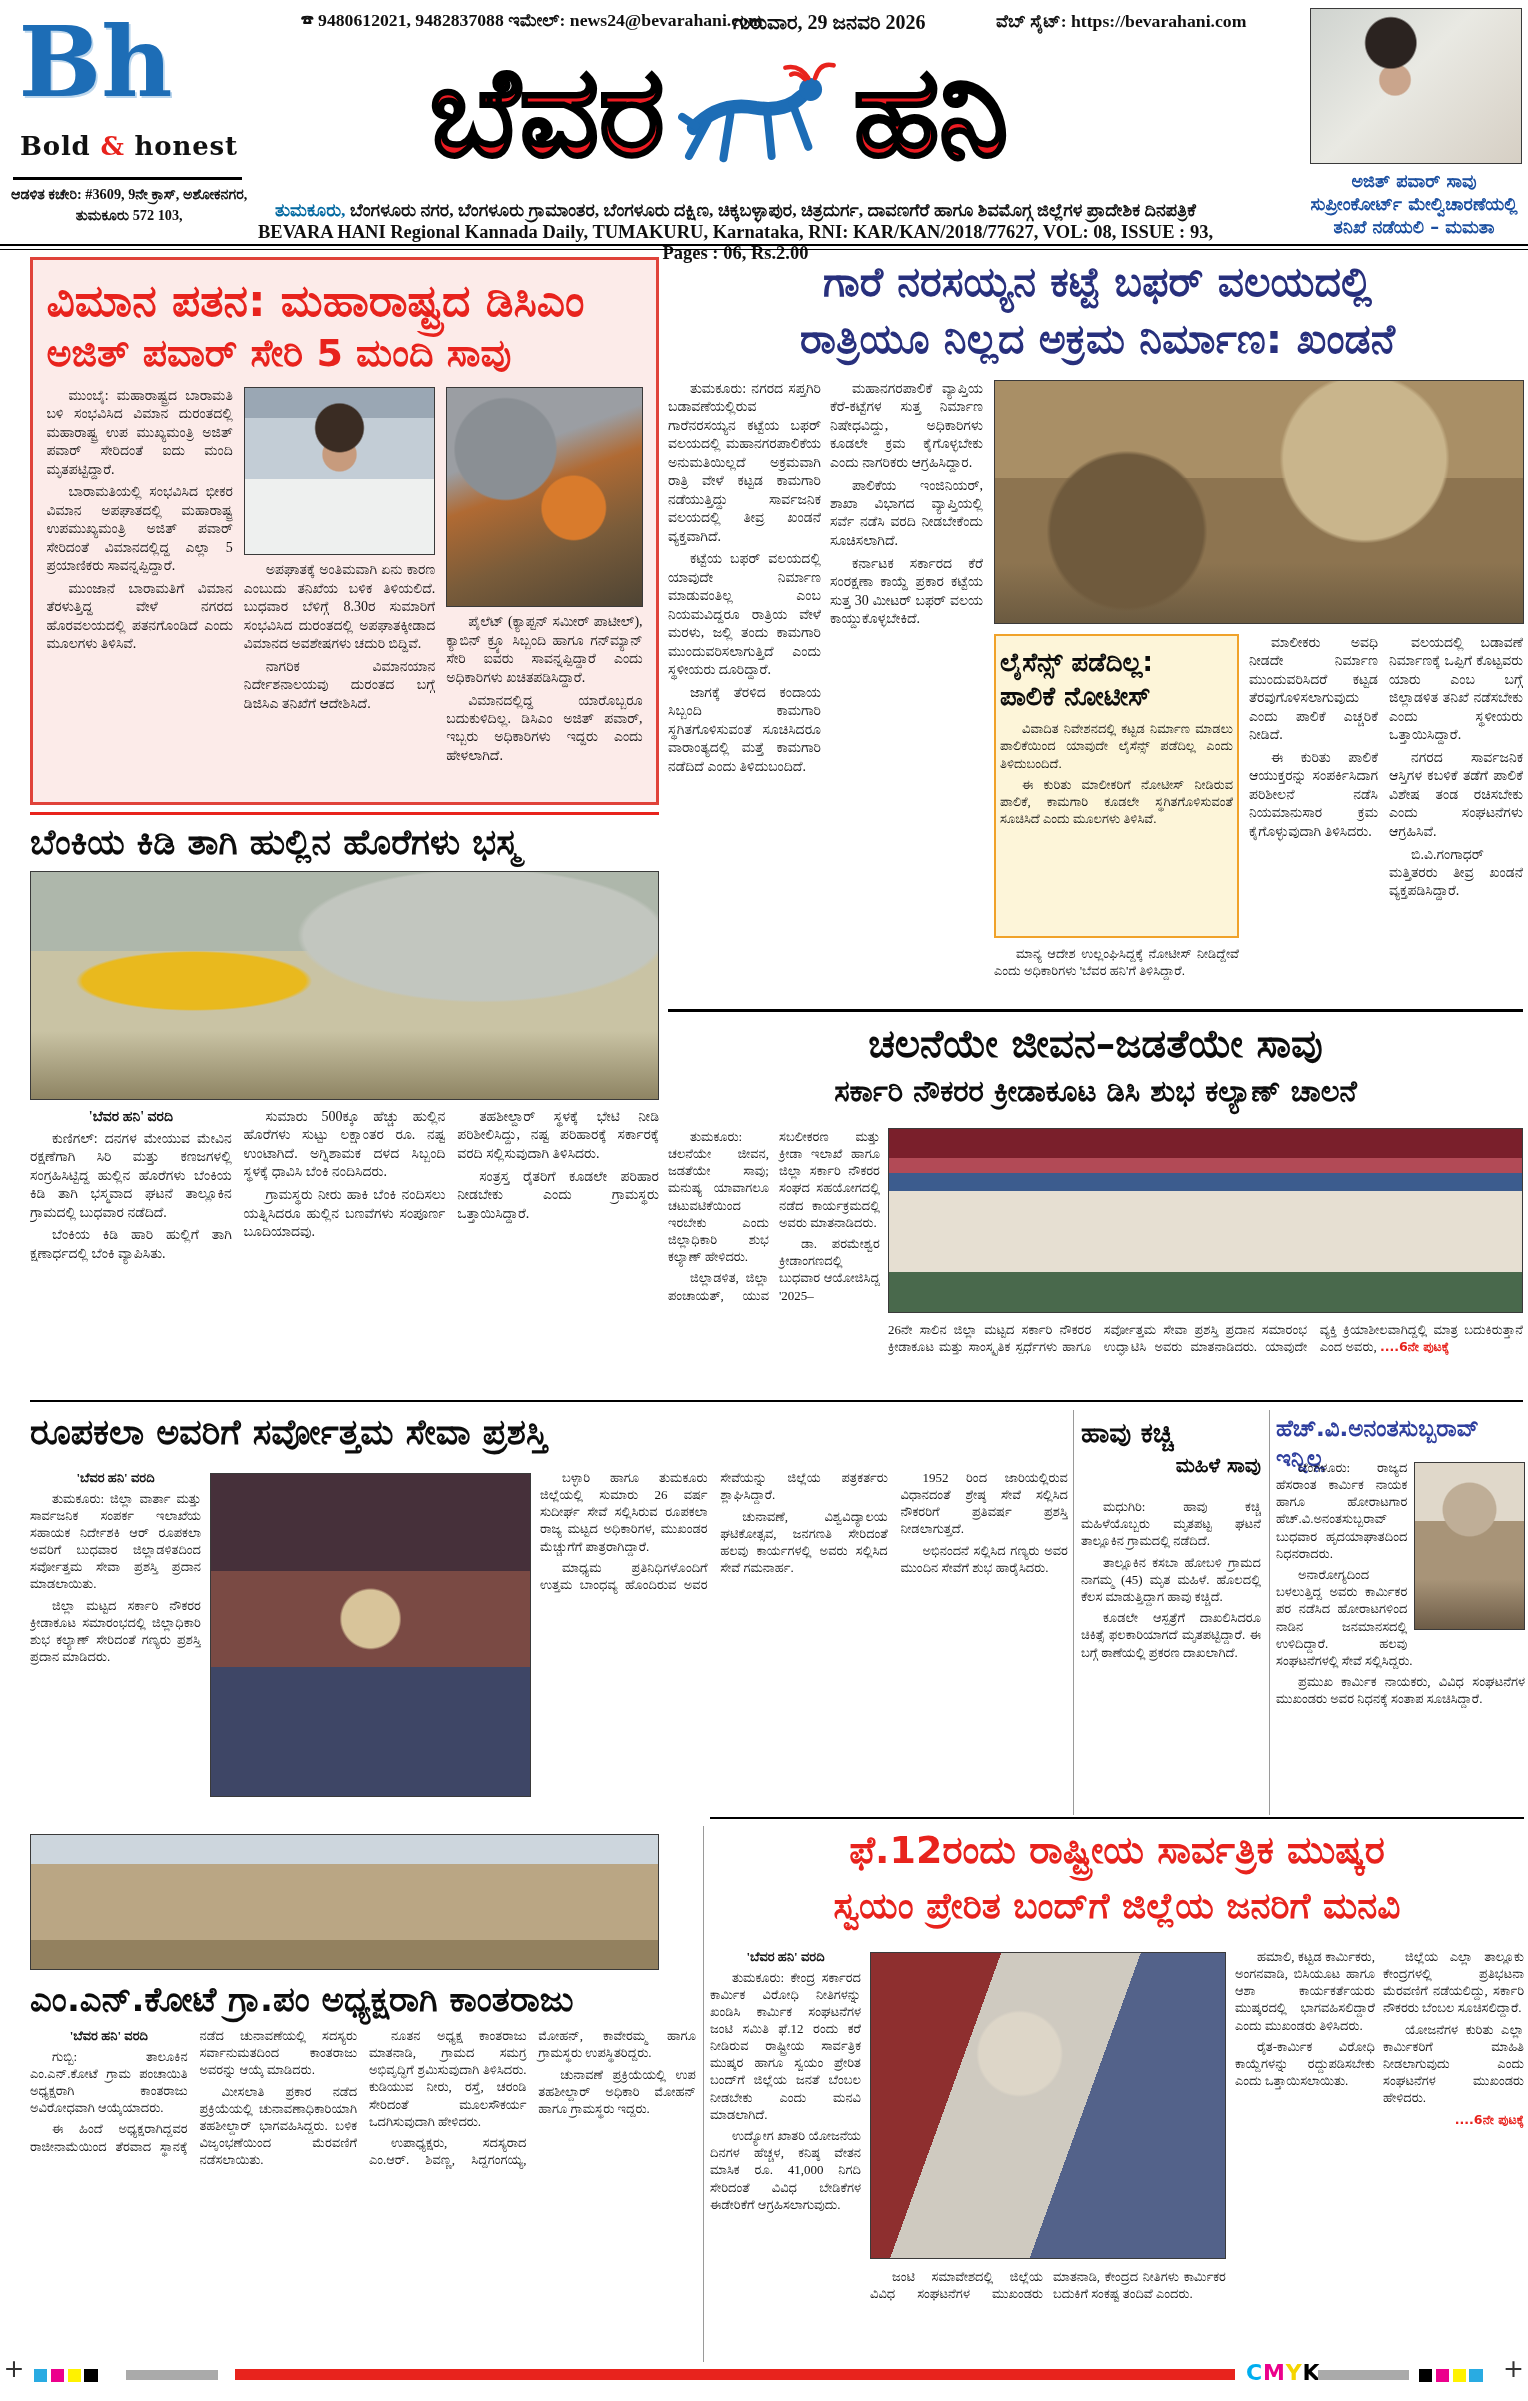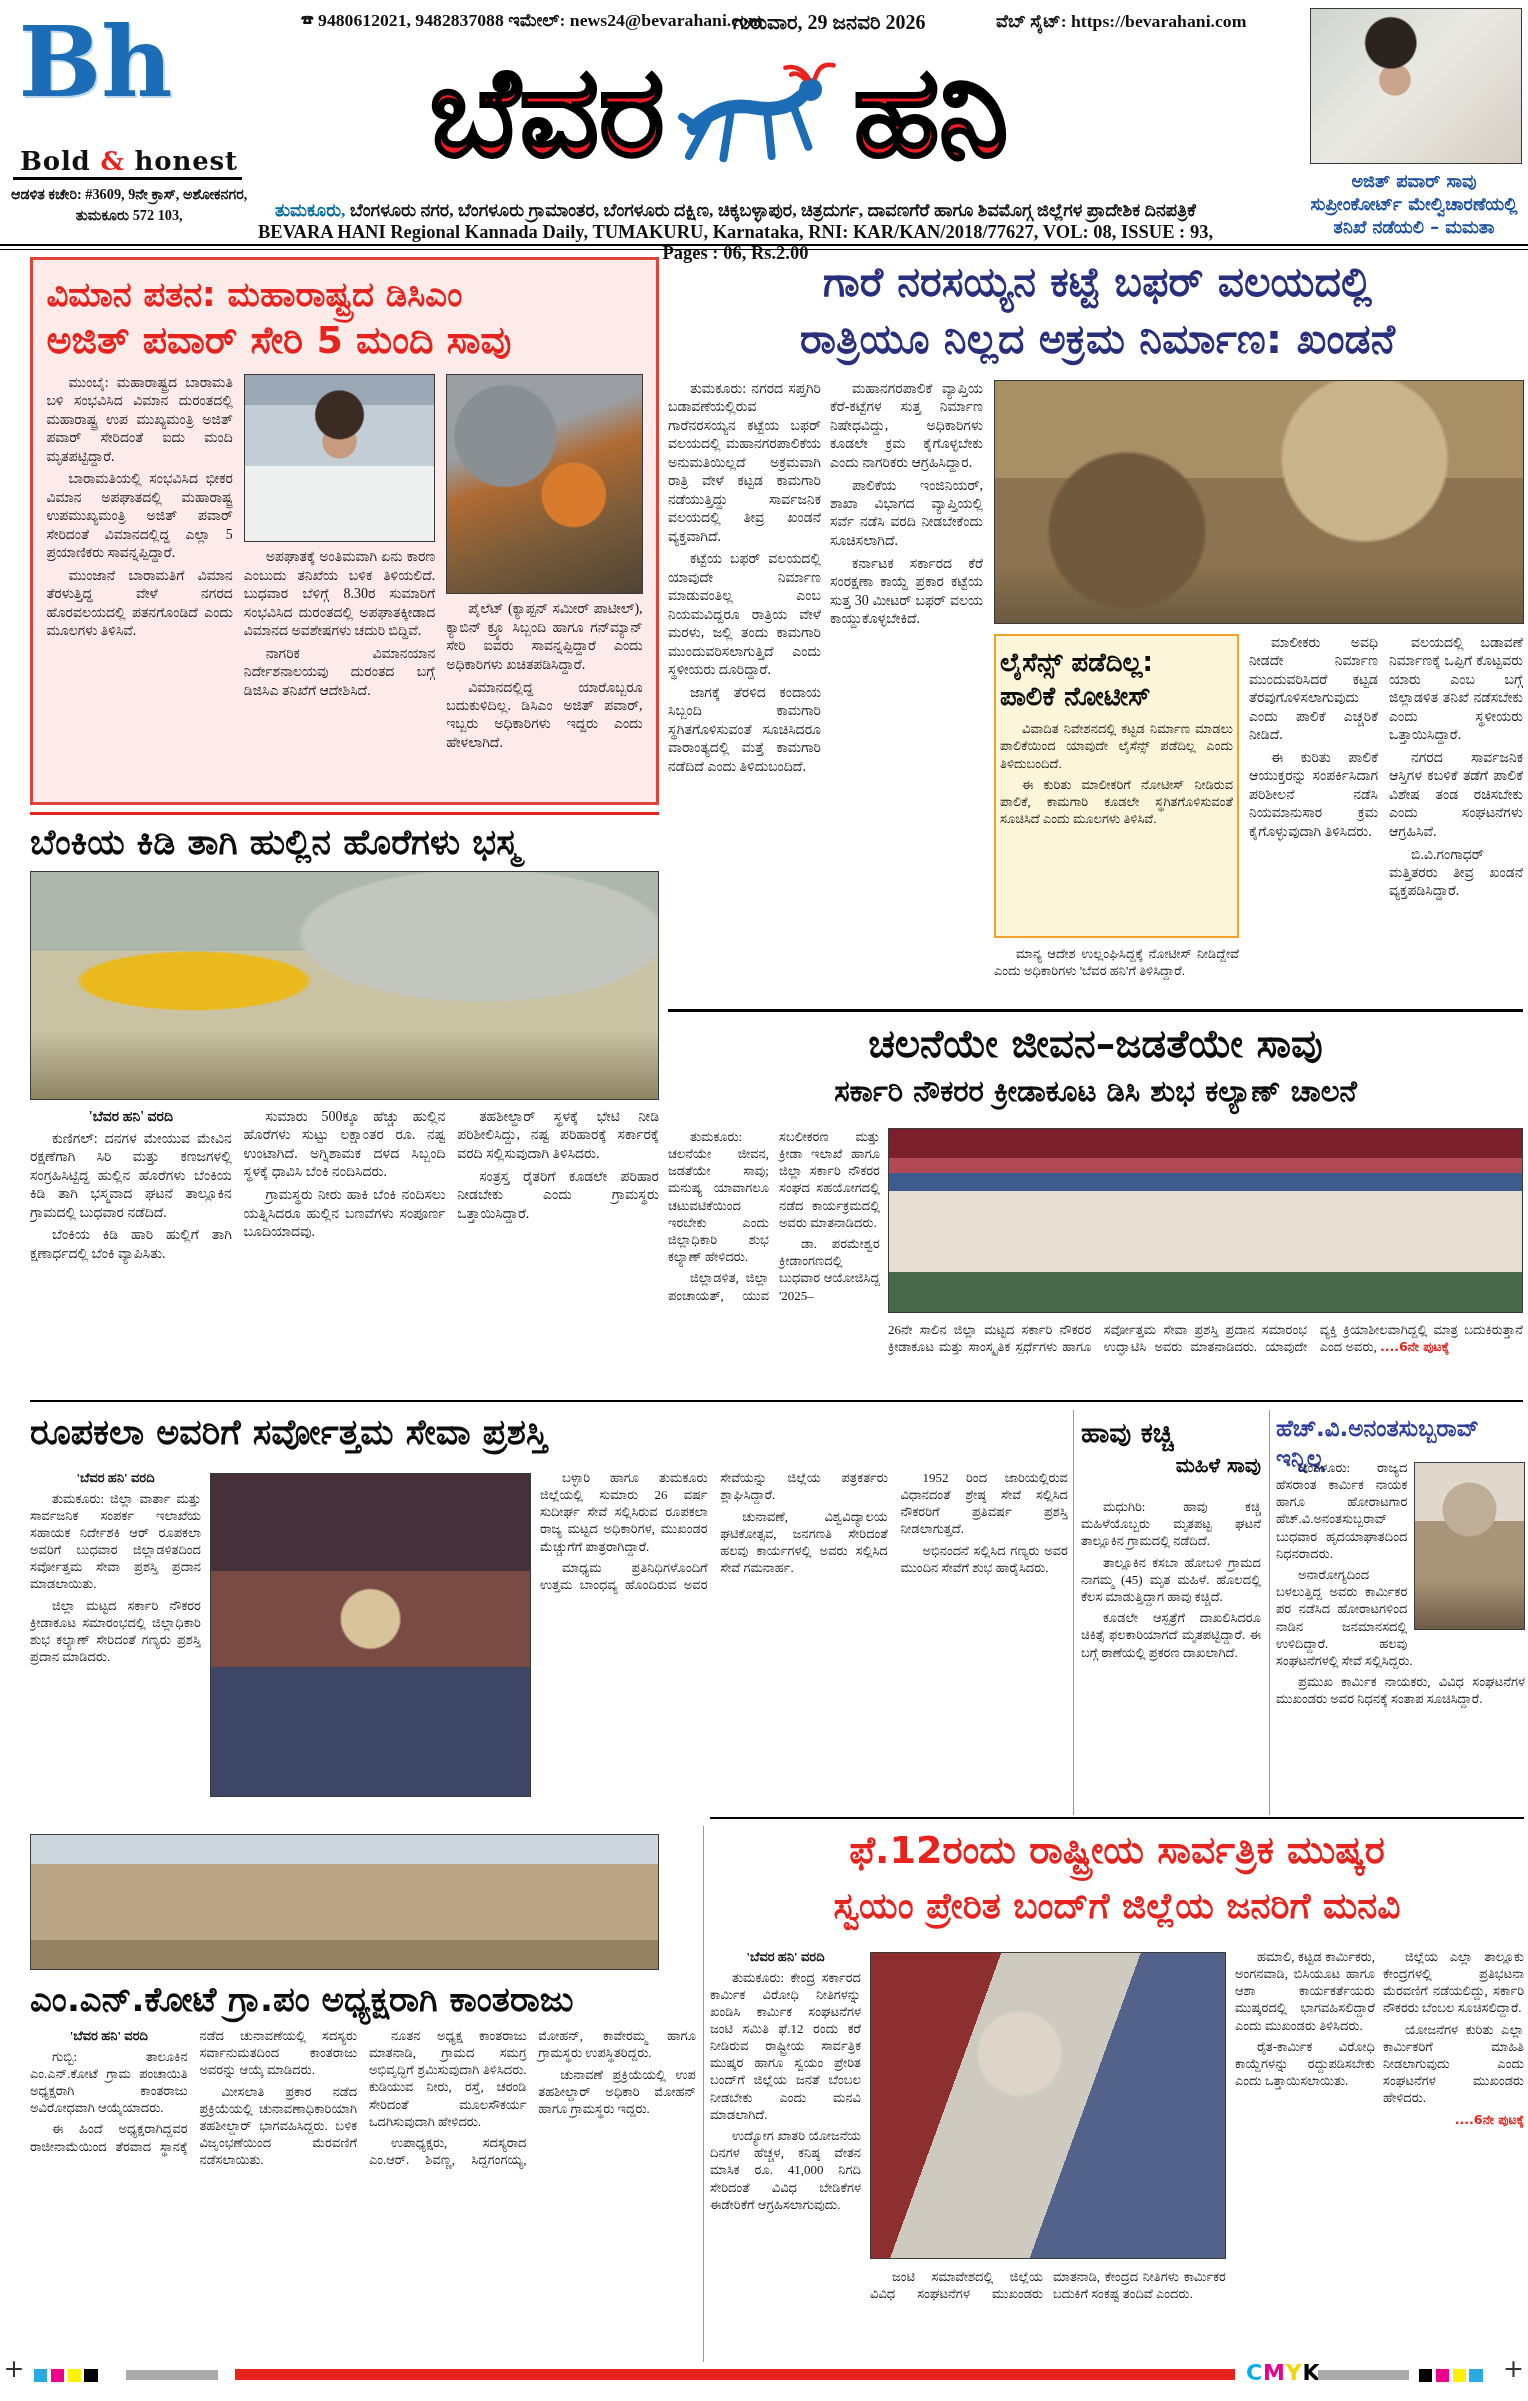--- a/index.html
+++ b/index.html
@@ -68,21 +68,21 @@
 
   <div class="abs topline" style="left:301px;top:10px">
     <span>☎</span>
     <span>9480612021, 9482837088</span>
     <span>ಇಮೇಲ್: news24@bevarahani.com</span>
   </div>
   <div class="abs topline" style="left:733px;top:11px;font-size:20px">ಗುರುವಾರ, 29 ಜನವರಿ 2026</div>
   <div class="abs topline" style="left:996px;top:11px">ವೆಬ್ ಸೈಟ್: https://bevarahani.com</div>
 
   <div class="abs logo-bh" style="left:18.5px;top:13.4px">Bh</div>
-  <div class="abs tagline" style="left:20px;top:146px">
+  <div class="abs tagline" style="left:20px;top:131px">
     <span>Bold</span>
     <span class="amp">&amp;</span>
     <span>honest</span>
   </div>
   <div class="abs rule" style="left:13.4px;top:177px;width:229px;height:2.5px"></div>
   <div class="abs office" style="left:6.7px;top:184px;width:245px">ಆಡಳಿತ ಕಚೇರಿ: #3609, 9ನೇ ಕ್ರಾಸ್, ಅಶೋಕನಗರ, ತುಮಕೂರು 572 103,</div>
 
   <div class="abs masthead" style="left:139px;top:30px;width:1160px;height:166px">
     <span>ಬೆವರ</span>
     <svg viewBox="0 0 150 90" width="172" height="105">
@@ -110,21 +110,21 @@
     <span class="hl">ತುಮಕೂರು,</span><span> ಬೆಂಗಳೂರು ನಗರ, ಬೆಂಗಳೂರು ಗ್ರಾಮಾಂತರ, ಬೆಂಗಳೂರು ದಕ್ಷಿಣ, ಚಿಕ್ಕಬಳ್ಳಾಪುರ, ಚಿತ್ರದುರ್ಗ, ದಾವಣಗೆರೆ ಹಾಗೂ ಶಿವಮೊಗ್ಗ ಜಿಲ್ಲೆಗಳ ಪ್ರಾದೇಶಿಕ ದಿನಪತ್ರಿಕೆ</span>
   </div>
   <div class="abs rni" style="left:252px;top:222px;width:967px">BEVARA HANI Regional Kannada Daily, TUMAKURU, Karnataka, RNI: KAR/KAN/2018/77627, VOL: 08, ISSUE : 93, Pages : 06, Rs.2.00</div>
 
   <div class="abs photo ph-mamata" style="left:1310px;top:8.4px;width:212px;height:156px"></div>
   <div class="abs side-cap" style="left:1303px;top:170px;width:222px">ಅಜಿತ್ ಪವಾರ್ ಸಾವು ಸುಪ್ರೀಂಕೋರ್ಟ್ ಮೇಲ್ವಿಚಾರಣೆಯಲ್ಲಿ ತನಿಖೆ ನಡೆಯಲಿ – ಮಮತಾ</div>
 
   <div class="abs double-rule" style="left:0;top:244px;width:1529px"></div>
 
   <div class="abs pink-box" style="left:30px;top:257px;width:629px;height:548px">
-    <div class="hl-sans red-t" style="font-size:34px">ವಿಮಾನ ಪತನ: ಮಹಾರಾಷ್ಟ್ರದ ಡಿಸಿಎಂ</div>
+    <div class="hl-sans red-t" style="font-size:44px">ವಿಮಾನ ಪತನ: ಮಹಾರಾಷ್ಟ್ರದ ಡಿಸಿಎಂ</div>
     <div class="hl-sans red-t" style="font-size:38px">ಅಜಿತ್ ಪವಾರ್ ಸೇರಿ 5 ಮಂದಿ ಸಾವು</div>
     <div style="display:flex;gap:11px;margin-top:8.4px;height:403px">
       <div class="bodytxt" style="width:188px">
           <p>ಮುಂಬೈ: ಮಹಾರಾಷ್ಟ್ರದ ಬಾರಾಮತಿ ಬಳಿ ಸಂಭವಿಸಿದ ವಿಮಾನ ದುರಂತದಲ್ಲಿ ಮಹಾರಾಷ್ಟ್ರ ಉಪ ಮುಖ್ಯಮಂತ್ರಿ ಅಜಿತ್ ಪವಾರ್ ಸೇರಿದಂತೆ ಐದು ಮಂದಿ ಮೃತಪಟ್ಟಿದ್ದಾರೆ.</p>
           <p>ಬಾರಾಮತಿಯಲ್ಲಿ ಸಂಭವಿಸಿದ ಭೀಕರ ವಿಮಾನ ಅಪಘಾತದಲ್ಲಿ ಮಹಾರಾಷ್ಟ್ರ ಉಪಮುಖ್ಯಮಂತ್ರಿ ಅಜಿತ್ ಪವಾರ್ ಸೇರಿದಂತೆ ವಿಮಾನದಲ್ಲಿದ್ದ ಎಲ್ಲಾ 5 ಪ್ರಯಾಣಿಕರು ಸಾವನ್ನಪ್ಪಿದ್ದಾರೆ.</p>
           <p>ಮುಂಜಾನೆ ಬಾರಾಮತಿಗೆ ವಿಮಾನ ತೆರಳುತ್ತಿದ್ದ ವೇಳೆ ನಗರದ ಹೊರವಲಯದಲ್ಲಿ ಪತನಗೊಂಡಿದೆ ಎಂದು ಮೂಲಗಳು ತಿಳಿಸಿವೆ.</p>
         </div>
       <div style="width:193px">
         <div class="photo ph-pawar" style="width:100%;height:168px;margin-bottom:6.7px"></div>
         <div class="bodytxt" style="height:225px">

